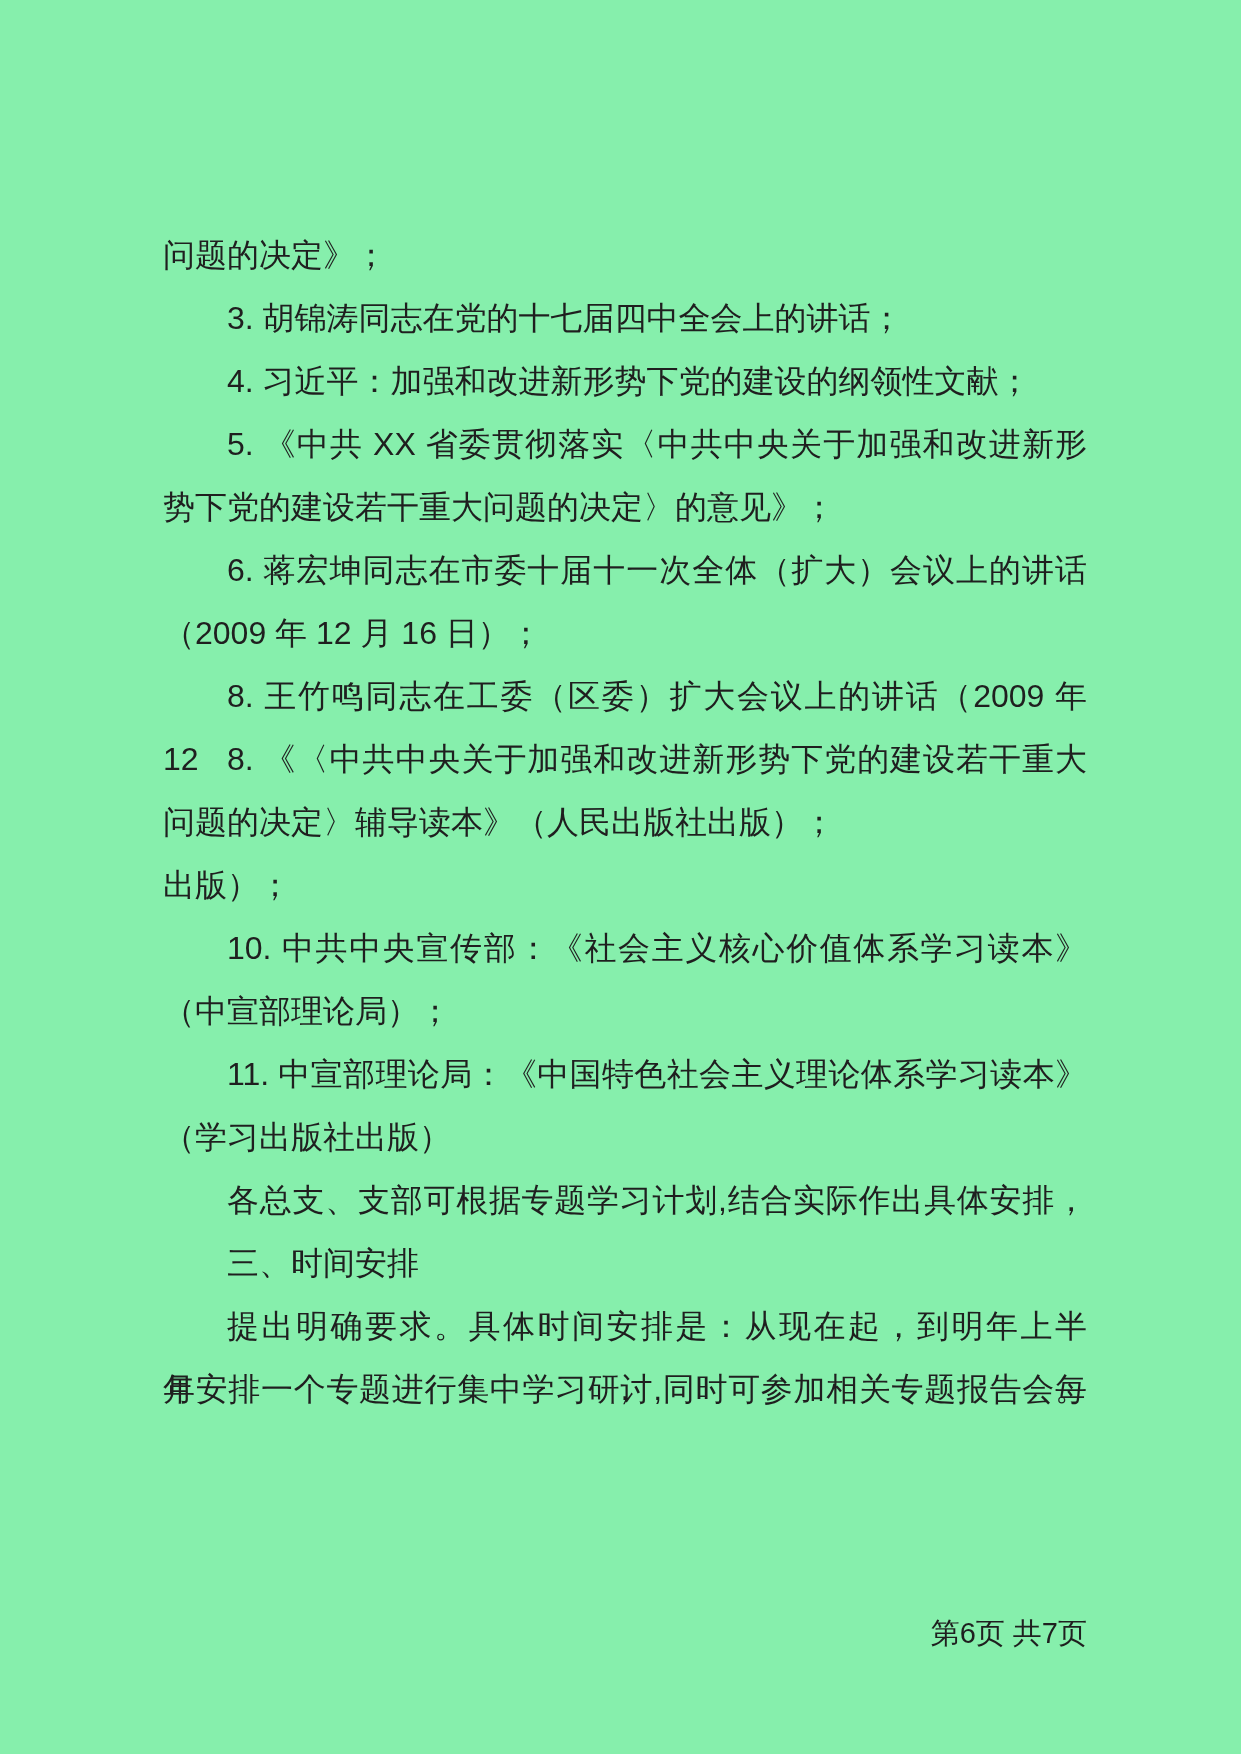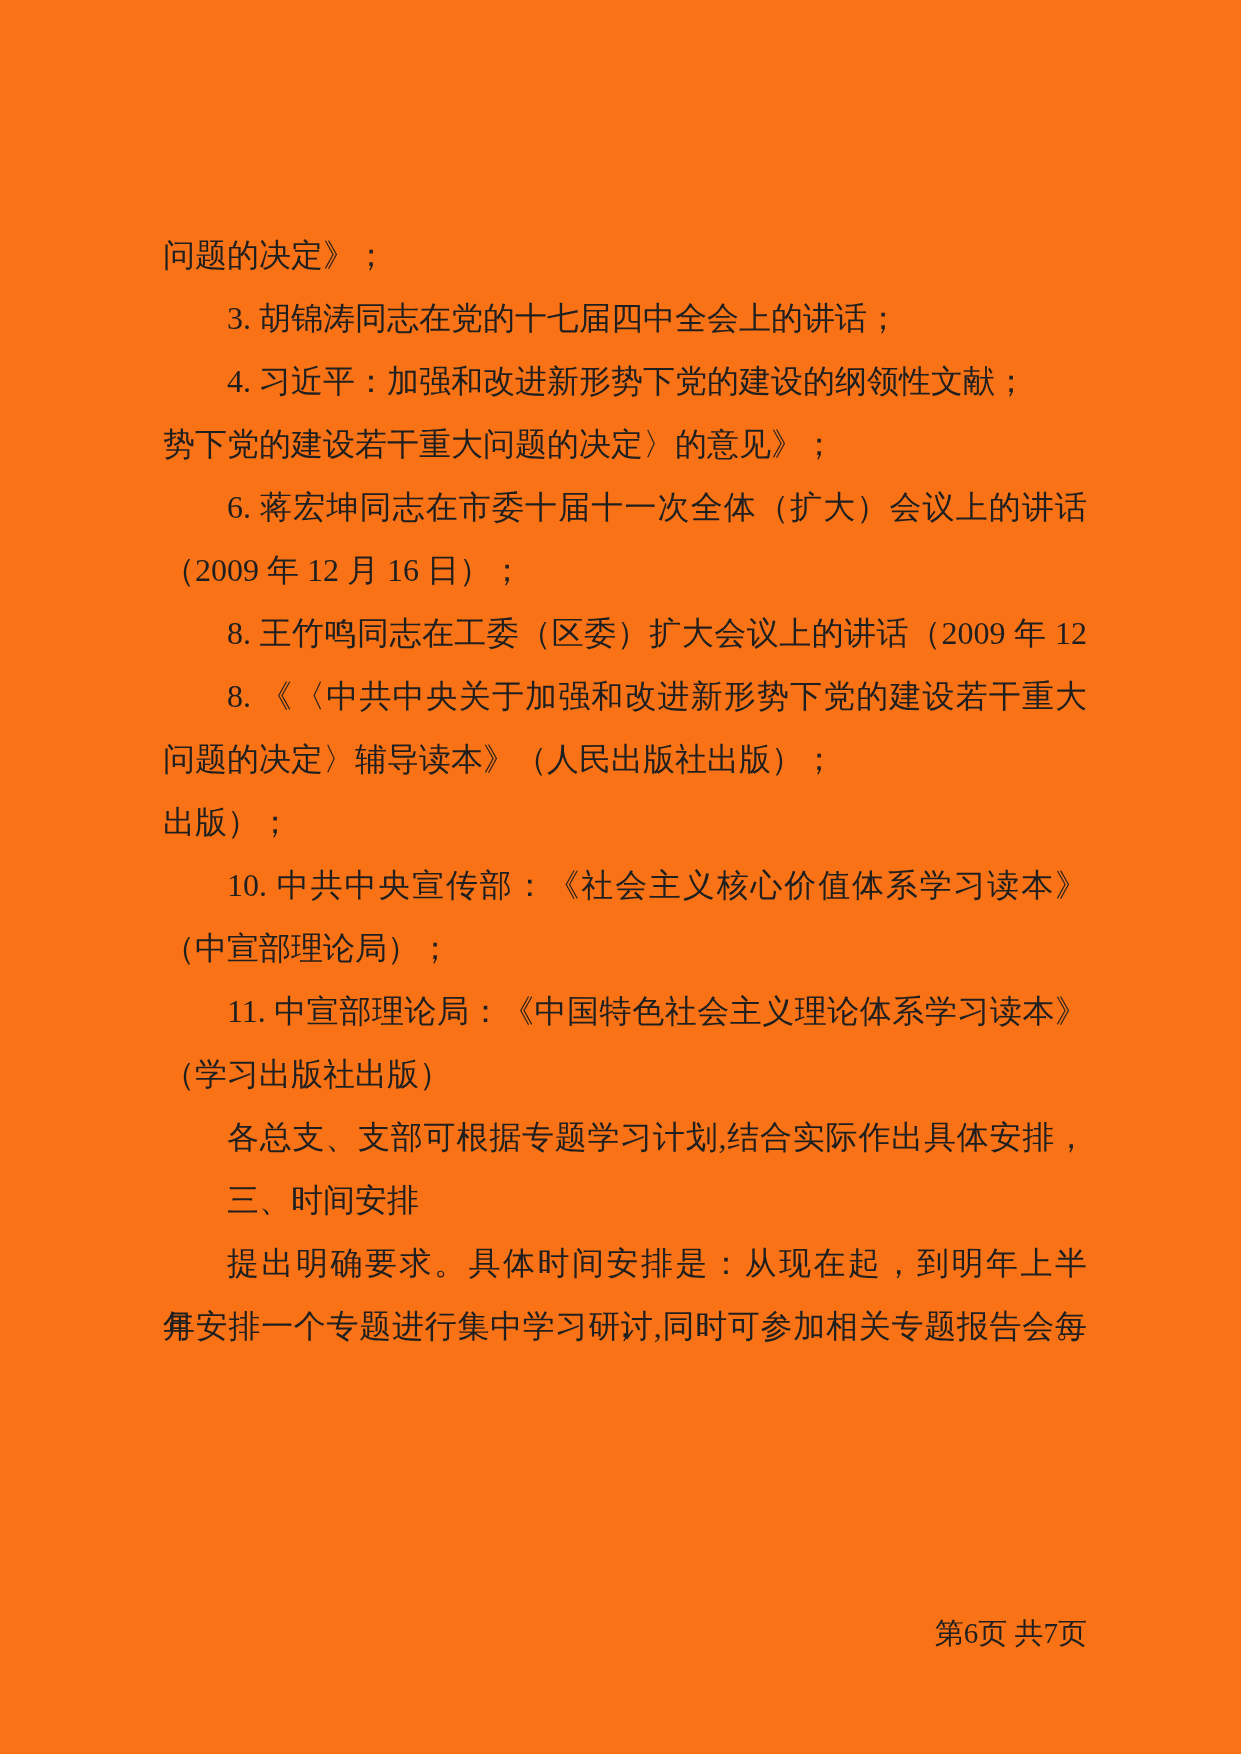--- a/index.html
+++ b/index.html
@@ -4,23 +4,23 @@
 <style>
   html, body {
     margin: 0;
     padding: 0;
     background: #ffffff;
   }
   .page {
     position: relative;
     width: 1241px;
     height: 1754px;
-    background: #f97316;
+    background: #86efac;
     overflow: hidden;
-    font-family: Liberation Serif, serif;
+    font-family: Liberation Sans, sans-serif;
     color: #1f1f1f;
   }
   .doc-body {
     position: absolute;
     left: 163px;
     top: 224px;
     width: 924px;
   }
   .line {
     height: 63px;
@@ -50,20 +50,21 @@
   }
 </style>
 </head>
 <body>
 
 <div class="page">
   <div class="doc-body">
       <div class="line">问题的决定》；</div>
       <div class="line indent">3. 胡锦涛同志在党的十七届四中全会上的讲话；</div>
       <div class="line indent">4. 习近平：加强和改进新形势下党的建设的纲领性文献；</div>
+      <div class="line indent justify">5. 《中共 XX 省委贯彻落实〈中共中央关于加强和改进新形</div>
       <div class="line">势下党的建设若干重大问题的决定〉的意见》；</div>
       <div class="line indent justify">6. 蒋宏坤同志在市委十届十一次全体（扩大）会议上的讲话</div>
       <div class="line">（2009 年 12 月 16 日）；</div>
       <div class="line indent justify">8. 王竹鸣同志在工委（区委）扩大会议上的讲话（2009 年 12</div>
       <div class="line indent justify">8. 《〈中共中央关于加强和改进新形势下党的建设若干重大</div>
       <div class="line">问题的决定〉辅导读本》（人民出版社出版）；</div>
       <div class="line">出版）；</div>
       <div class="line indent justify">10. 中共中央宣传部：《社会主义核心价值体系学习读本》</div>
       <div class="line">（中宣部理论局）；</div>
       <div class="line indent justify">11. 中宣部理论局：《中国特色社会主义理论体系学习读本》</div>

